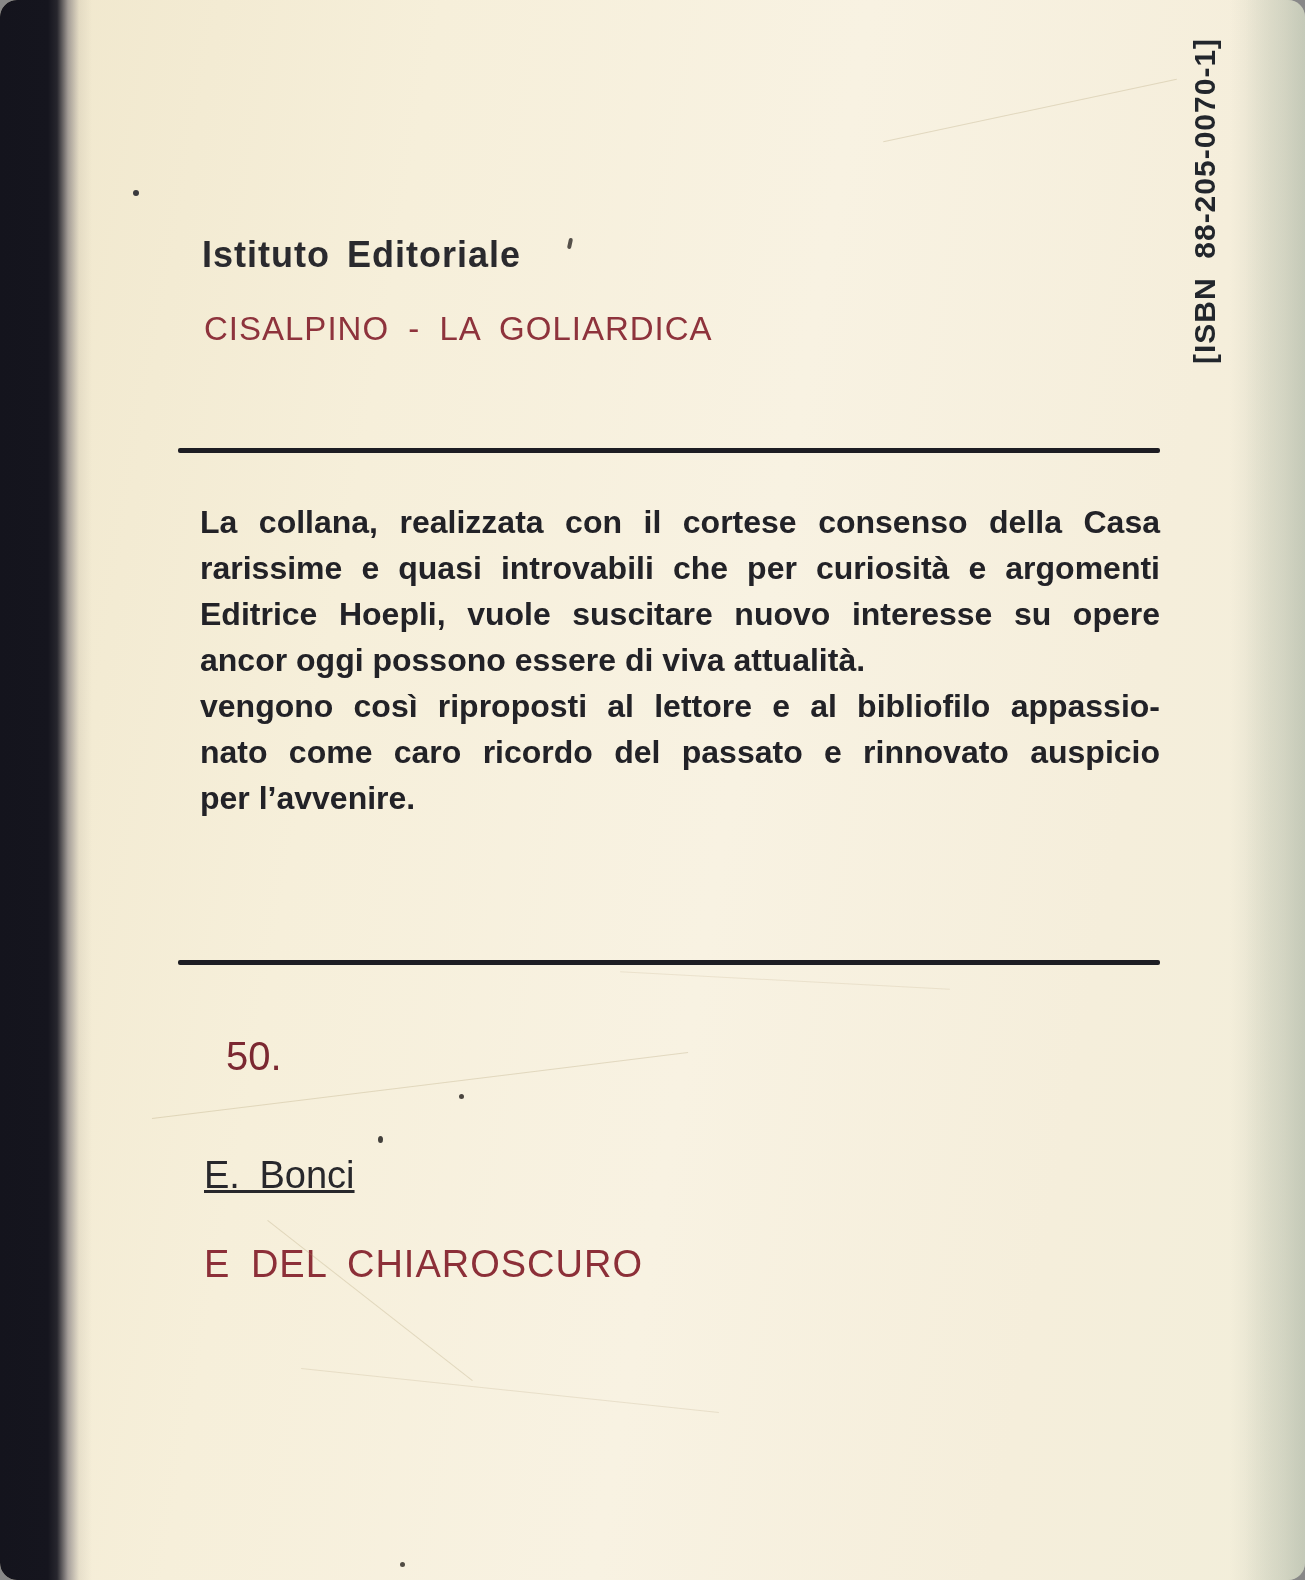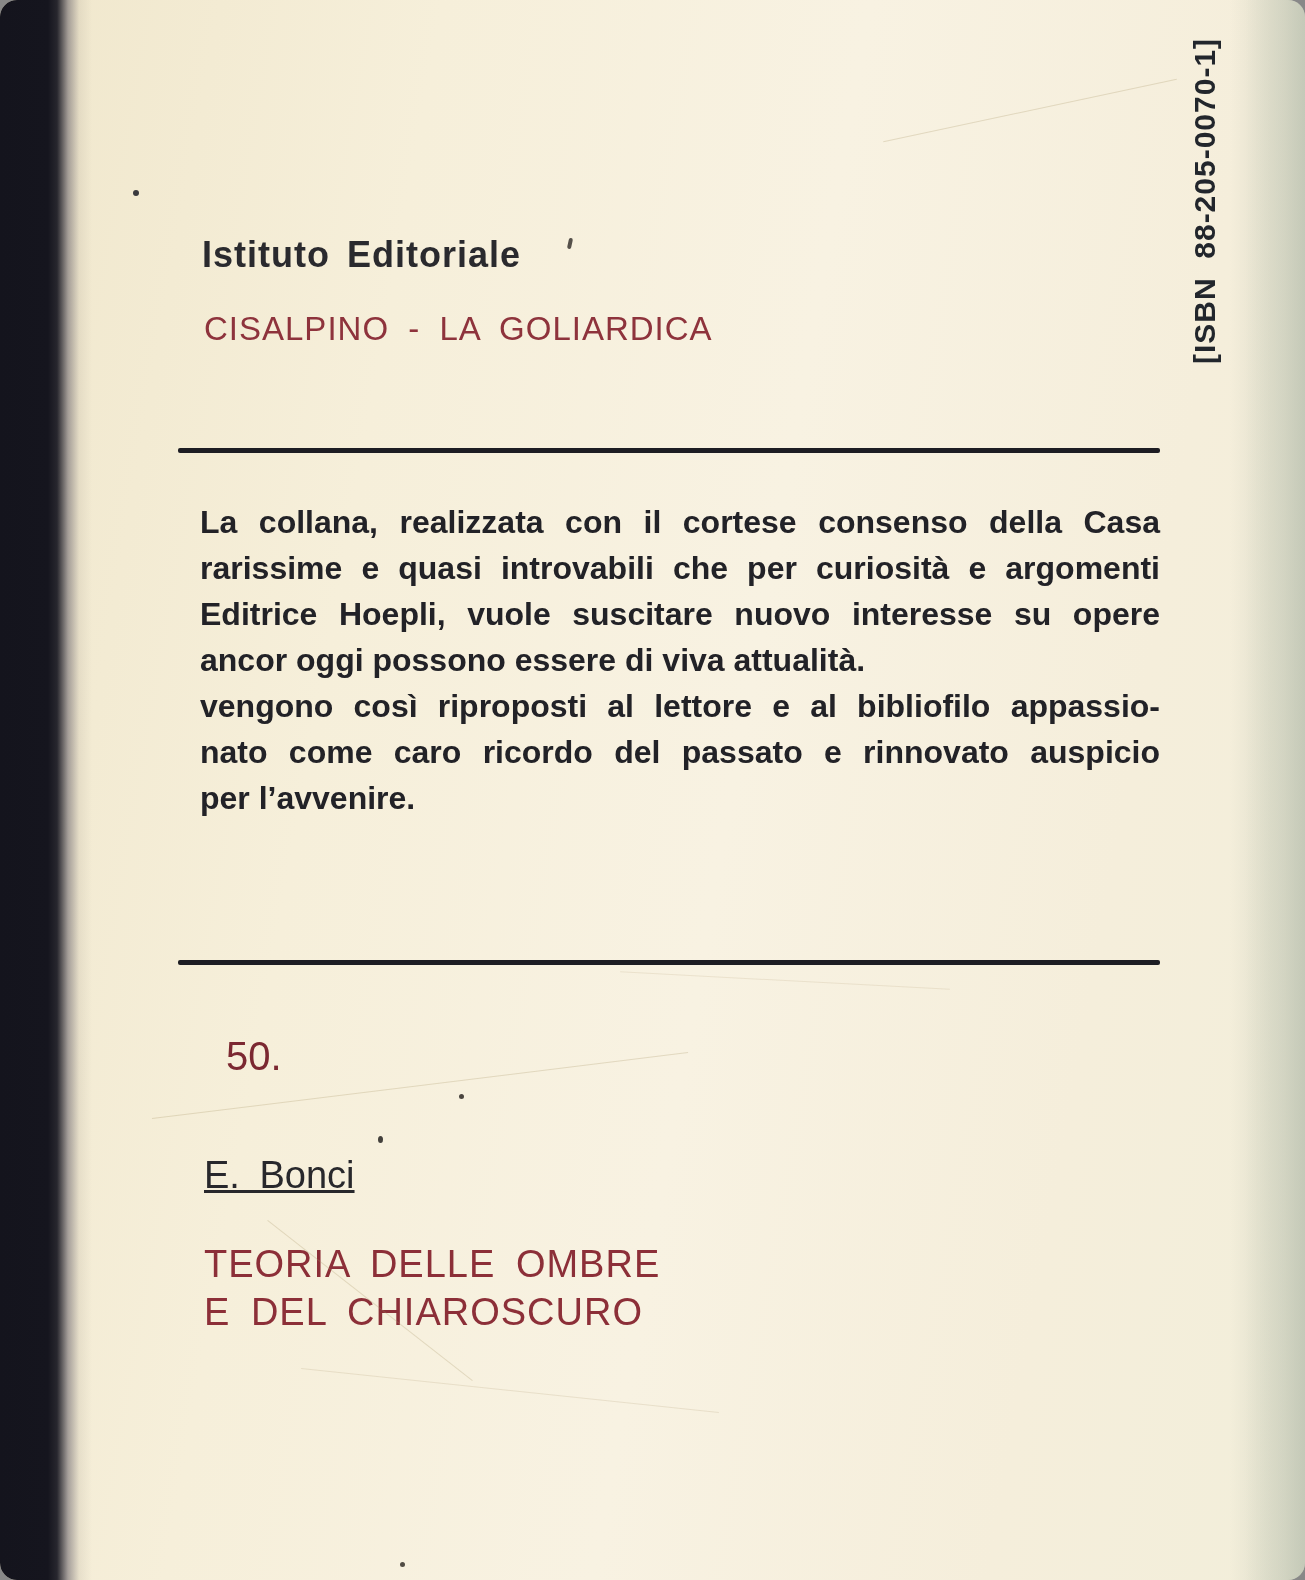--- a/index.html
+++ b/index.html
@@ -171,21 +171,20 @@
     <div class="jline">nato come caro ricordo del passato e rinnovato auspicio</div>
     <div class="jline flush">per l’avvenire.</div>
   </div>
 
   <div class="rule rule-bottom"></div>
 
   <div class="series-number">50.</div>
   <div class="author">E. Bonci</div>
 
   <div class="book-title">
-    <div>TEORIA DELLE OMBRE</div>
     <div>E DEL CHIAROSCURO</div>
   </div>
 
   <div class="isbn-vertical">[ISBN  88-205-0070-1]</div>
 
   <div class="speck s1"></div>
   <div class="speck s2"></div>
   <div class="speck s3"></div>
   <div class="speck s4"></div>
   <div class="speck s5"></div>

